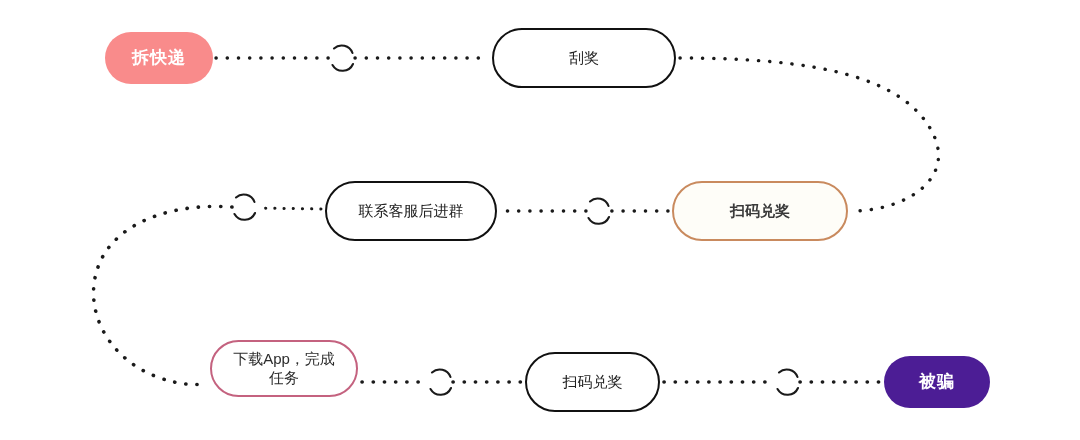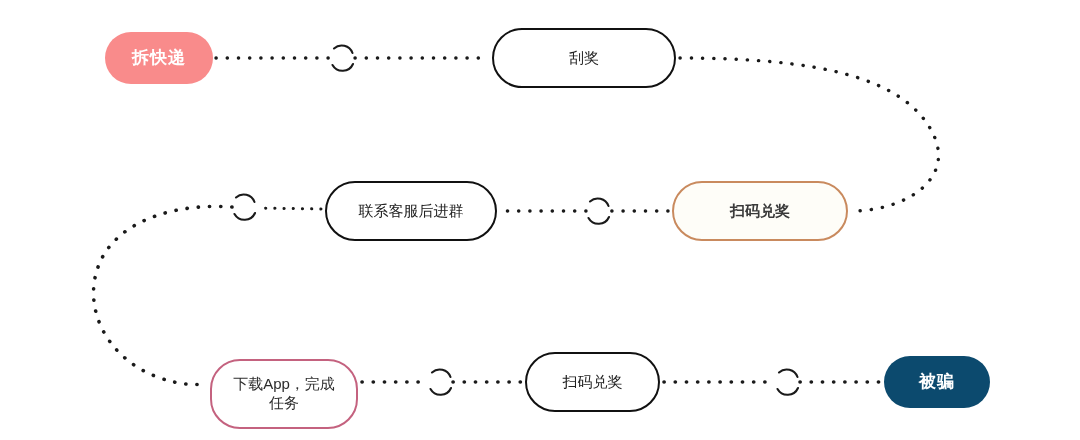--- a/index.html
+++ b/index.html
@@ -123,25 +123,25 @@
   </div>
 
   <div class="node outlined black" id="node-n2" style="left:492px; top:28px; width:184px; height:60px;">
     <span class="label">刮奖</span>
   </div>
 
   <div class="node outlined orange" id="node-n4" style="left:672px; top:181px; width:176px; height:60px;font-weight:bold;">
     <span class="label">扫码兑奖</span>
   </div>
 
-  <div class="node outlined rose" id="node-n5" style="left:210px; top:359px; width:148px; height:70px;">
+  <div class="node outlined rose" id="node-n5" style="left:210px; top:340px; width:148px; height:57px;">
     <span class="label">下载App，完成任务</span>
   </div>
 
   <div class="node outlined black" id="node-n6" style="left:525px; top:352px; width:135px; height:60px;">
     <span class="label">扫码兑奖</span>
   </div>
 
-  <div class="node filled" id="node-n7" style="left:884px; top:356px; width:106px; height:52px; background:#0c4a6e;">
+  <div class="node filled" id="node-n7" style="left:884px; top:356px; width:106px; height:52px; background:#4c1d95;">
     <span class="label">被骗</span>
   </div>
 
 </div>
 
 </body></html>

